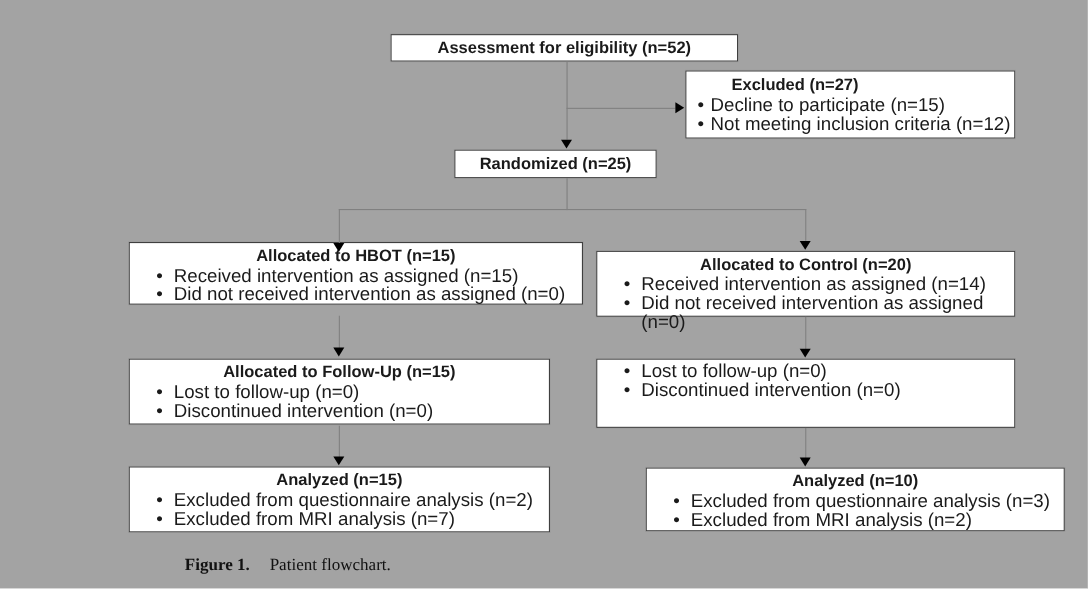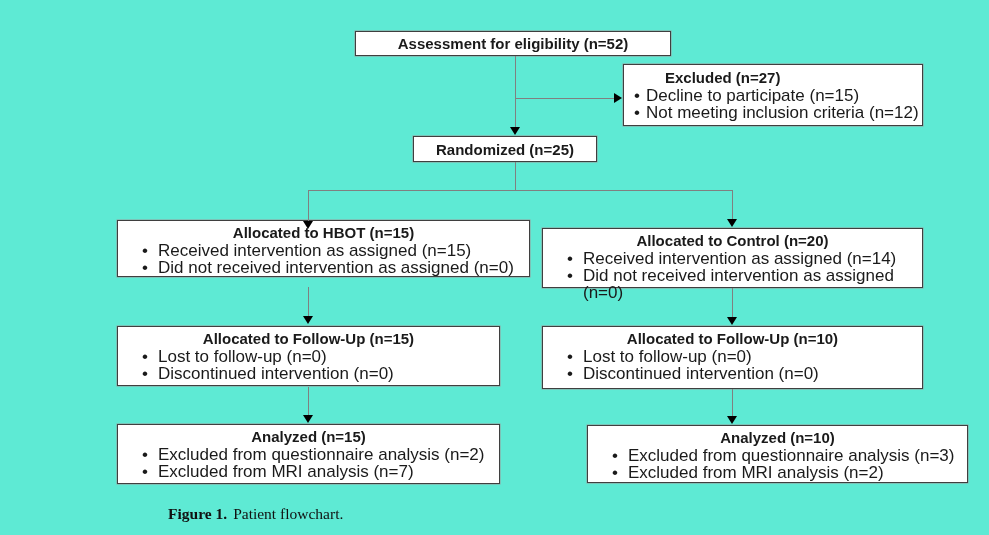--- a/index.html
+++ b/index.html
@@ -1,20 +1,20 @@
 <!DOCTYPE html>
 <html><head>
 <meta charset="utf-8">
 <style>
   html, body { margin: 0; padding: 0; background: #ffffff; }
   .canvas {
     position: relative;
     width: 989px;
     height: 535px;
-    background: #5eead4;
+    background: #a3a3a3;
     font-family: "Liberation Sans", sans-serif;
     color: #1a1a1a;
     overflow: hidden;
   }
   .box {
     position: absolute;
     box-sizing: border-box;
     background: #ffffff;
     border: 1px solid #3f3f3f;
     box-shadow: 0 0 0 0.5px #9a9a9a;
@@ -65,21 +65,21 @@
     border-left: 8px solid #000000;
   }
   .caption {
     position: absolute;
     left: 168px;
     top: 505px;
     font-family: "Liberation Serif", serif;
     font-size: 15.5px;
     color: #111111;
   }
-  .caption .label { font-weight: bold; margin-right: 6px; text-align: center; }
+  .caption .label { font-weight: bold; margin-right: 18px; text-align: center; }
 
   
   #assessment { left: 355px; top: 31px;  width: 316px; height: 25px; }
   #excluded   { left: 623px; top: 64px;  width: 300px; height: 62px; padding-top: 3px; }
   #randomized { left: 413px; top: 136px; width: 184px; height: 26px; }
   #hbot       { left: 117px; top: 220px; width: 413px; height: 57px; }
   #control    { left: 542px; top: 228px; width: 381px; height: 60px; }
   #fu-hbot    { left: 117px; top: 326px; width: 383px; height: 60px; }
   #fu-control { left: 542px; top: 326px; width: 381px; height: 63px; }
   #an-hbot    { left: 117px; top: 424px; width: 383px; height: 60px; }
@@ -140,21 +140,20 @@
         <span class="dot"></span>
         <span>Lost to follow-up (n=0)</span>
       </div>
     <div class="bullet">
         <span class="dot"></span>
         <span>Discontinued intervention (n=0)</span>
       </div>
   </div>
 
   <div class="box detail wide" id="fu-control">
-    <div class="title">Allocated to Follow-Up (n=10)</div>
     <div class="bullet">
         <span class="dot"></span>
         <span>Lost to follow-up (n=0)</span>
       </div>
     <div class="bullet">
         <span class="dot"></span>
         <span>Discontinued intervention (n=0)</span>
       </div>
   </div>
 

